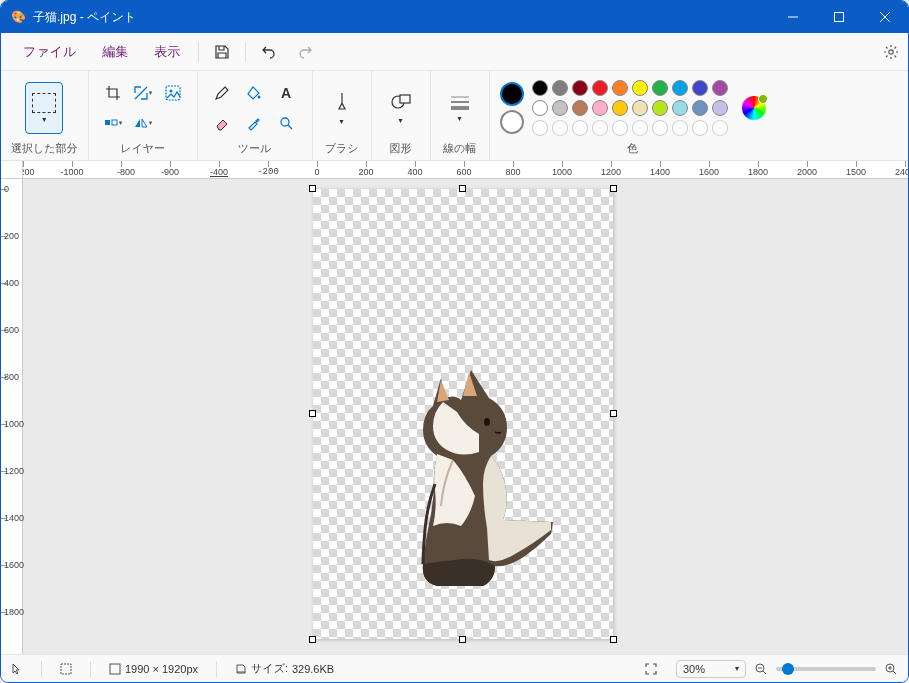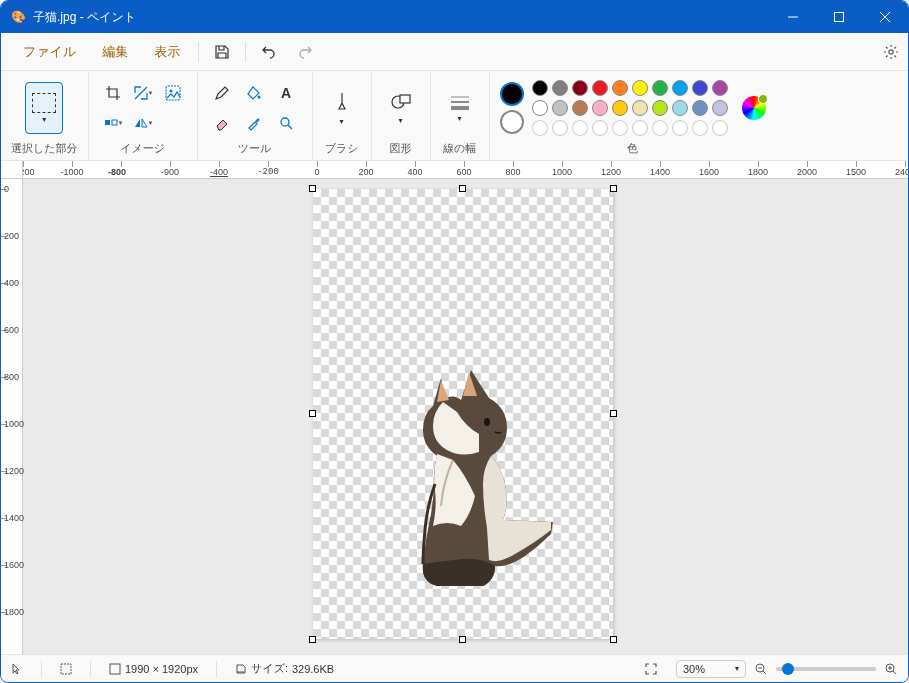--- a/index.html
+++ b/index.html
@@ -6,21 +6,21 @@
 body { background: #f0f0f0; overflow: hidden; user-select: none; }
 
 .window { width: 909px; height: 683px; background: #fff; border: 1px solid #0a5dc4; border-radius: 8px; overflow: hidden; display: flex; flex-direction: column; }
 
 .titlebar { height: 32px; background: #0a5dc4; display: flex; align-items: center; padding-left: 10px; color: #fff; font-size: 12px; }
 .titlebar .icon { width: 16px; height: 16px; margin-right: 6px; display: flex; align-items: center; justify-content: center; font-size: 12px; }
 .titlebar .spacer { flex: 1; }
 .titlebar .winbtn { width: 46px; height: 32px; display: flex; align-items: center; justify-content: center; color: #fff; }
 
 .menubar { height: 38px; background: #f9f9f9; display: flex; align-items: center; padding-left: 10px; gap: 2px; border-bottom: 1px solid #e5e5e5; }
-.menubar .mitem { padding: 6px 12px; font-size: 13px; color: #a16207; border-radius: 4px; }
+.menubar .mitem { padding: 6px 12px; font-size: 13px; color: #701a75; border-radius: 4px; }
 .menubar .iconbtn { width: 34px; height: 30px; display: flex; align-items: center; justify-content: center; border-radius: 4px; }
 .menubar .sep { width:1px; height:20px; background:#ddd; margin:0 4px;}
 .menubar .spacer { flex:1; }
 
 .ribbon { height: 90px; background: #f9f9f9; display: flex; border-bottom: 1px solid #e5e5e5; }
 .rgroup { display: flex; flex-direction: column; align-items: center; padding: 4px 10px 0; border-right: 1px solid #e5e5e5; }
 .rgroup:last-child { border-right: none; }
 .rgroup .tools { flex: 1; display: flex; align-items: center; justify-content: center; gap: 4px; }
 .rgroup .label { font-size: 11px; color: #555; padding-bottom: 4px; }
 
@@ -174,21 +174,21 @@
           <div class="tb">
               <svg width="16" height="16">
                 <path d="M2 12 L7 4 L7 12 Z" fill="#0078d4"></path>
                 <path d="M14 12 L9 4 L9 12 Z" fill="none" stroke="#0078d4"></path>
               </svg>
               <span class="chevsm">▾</span>
             </div>
           <div></div>
         </div>
       </div>
-      <div class="label">イメージ</div>
+      <div class="label">レイヤー</div>
     </div>
 
     <div class="rgroup">
       <div class="tools">
         <div class="toolgrid">
           <div class="tb">
               <svg width="16" height="16">
                 <path d="M2 14l2-5 7-7 3 3-7 7z" fill="none" stroke="#333" stroke-width="1.2"></path>
               </svg>
             </div>
@@ -315,21 +315,21 @@
   </div>
 
   <div class="workspace">
     <div class="rulers-corner"></div>
     <div class="ruler-h" id="rulerh">
         <div class="tick" style="left: 22px;"></div>
         <div class="lbl" style="left: 22px;">-1200</div>
         <div class="tick" style="left: 71px;"></div>
         <div class="lbl" style="left: 71px;">-1000</div>
         <div class="tick" style="left: 120px;"></div>
-        <div class="lbl" style="left: 116px; font-weight: bold;">-800</div>
+        <div class="lbl" style="left: 125px;">-800</div>
         <div class="tick" style="left: 169px;"></div>
         <div class="lbl" style="left: 169px;">-900</div>
         <div class="tick" style="left: 218px;"></div>
         <div class="lbl" style="left: 218px; text-decoration: underline;">-400</div>
         <div class="tick" style="left: 267px;"></div>
         <div class="lbl" style="left: 267px; font-family: Liberation Mono, monospace;">-200</div>
         <div class="tick" style="left: 316px;"></div>
         <div class="lbl" style="left: 316px;">0</div>
         <div class="tick" style="left: 365px;"></div>
         <div class="lbl" style="left: 365px;">200</div>

